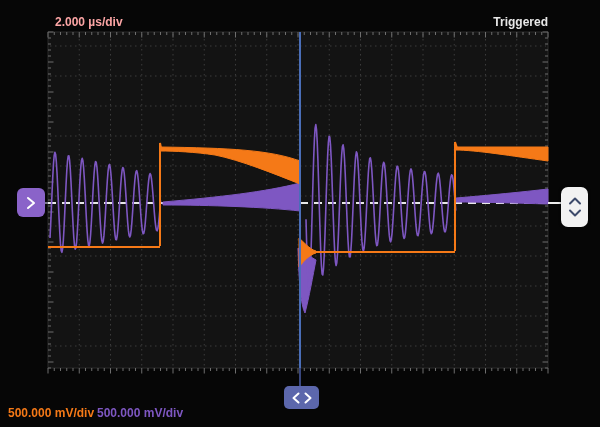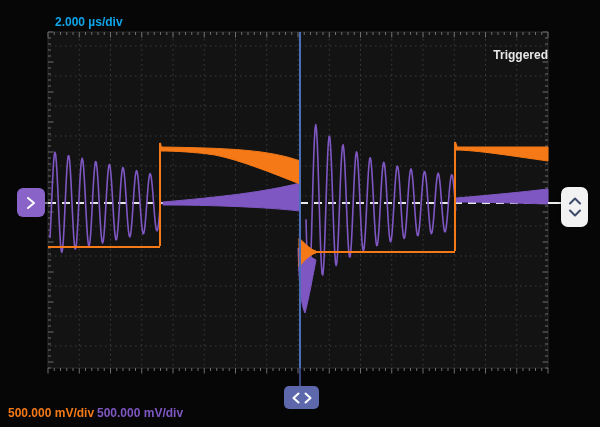--- a/index.html
+++ b/index.html
@@ -336,22 +336,22 @@
       <path d="M299,238 C304,242 309,249 316,251 L316,253 C309,255 304,261 299,267 Z" fill="#f57917" stroke="#f57917" stroke-width="1"></path>
       <line x1="313" y1="252" x2="455" y2="252" stroke="#f57917" stroke-width="2"></line>
       <path d="M455,251 L455,142 L457,148" fill="none" stroke="#f57917" stroke-width="2"></path>
       <path d="M455,147 L548,147 L548,161 C512,156 476,150 455,150 Z" fill="#f57917" stroke="#f57917" stroke-width="1"></path>
       <path d="M300,32 L300,368" fill="none" stroke="#4a6eb8" stroke-width="2" stroke-dasharray="none"></path>
       <path d="M300,368 L300,387" fill="none" stroke="#39477e" stroke-width="2" stroke-dasharray="none"></path>
       <path d="M548,203 L561,203" fill="none" stroke="#ededed" stroke-width="2" stroke-dasharray="none"></path>
       <path d="M45,203 L48,203" fill="none" stroke="#777788" stroke-width="2" stroke-dasharray="none"></path>
     </svg>
 
-  <span class="label" style="left: 55px; top: 15px; color: #0ea5e9;">2.000 µs/div</span>
-  <span class="label" style="right: 52px; top: 15px; color: rgb(232, 232, 232); margin-top: 33px;">Triggered</span>
+  <span class="label" style="left: 55px; top: 15px; color: #fca5a5;">2.000 µs/div</span>
+  <span class="label" style="right: 52px; top: 15px; color: rgb(232, 232, 232);">Triggered</span>
 
   <span class="label" style="left: 8px; top: 406px; color: rgb(245, 121, 23);">500.000 mV/div</span>
   <span class="label" style="left: 97px; top: 406px; color: rgb(126, 87, 194);">500.000 mV/div</span>
 
   <button class="btn" id="btn-offset" style="background-color: rgb(138, 99, 201);">
     <svg class="ic" width="12" height="14" viewBox="0 0 12 14">
       <polyline points="3,2 9,7 3,12" fill="none" stroke="#ffffff" stroke-width="2" stroke-linecap="round" stroke-linejoin="round"></polyline>
     </svg>
   </button>
 

